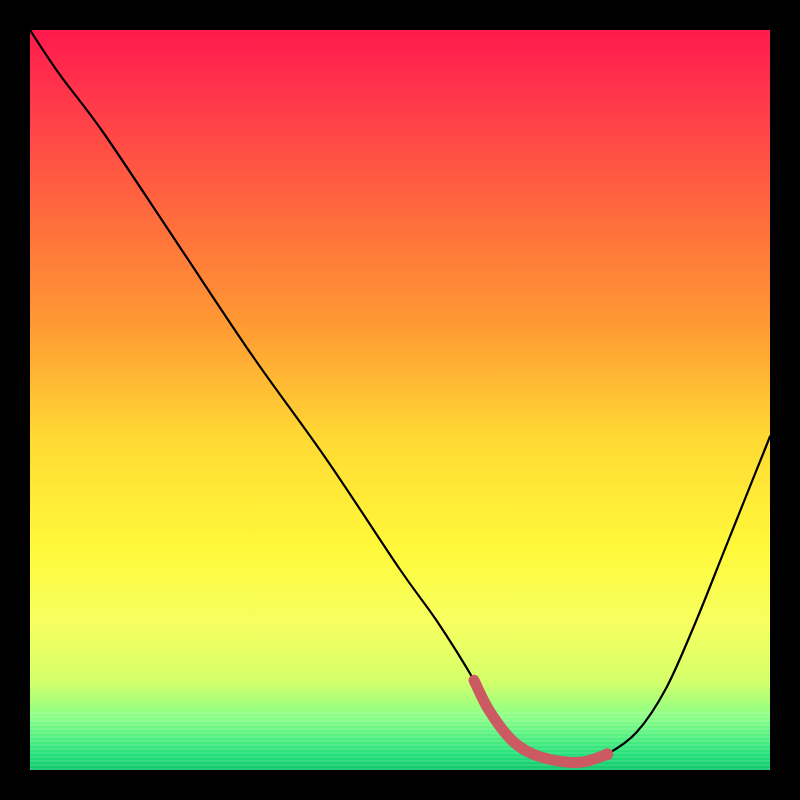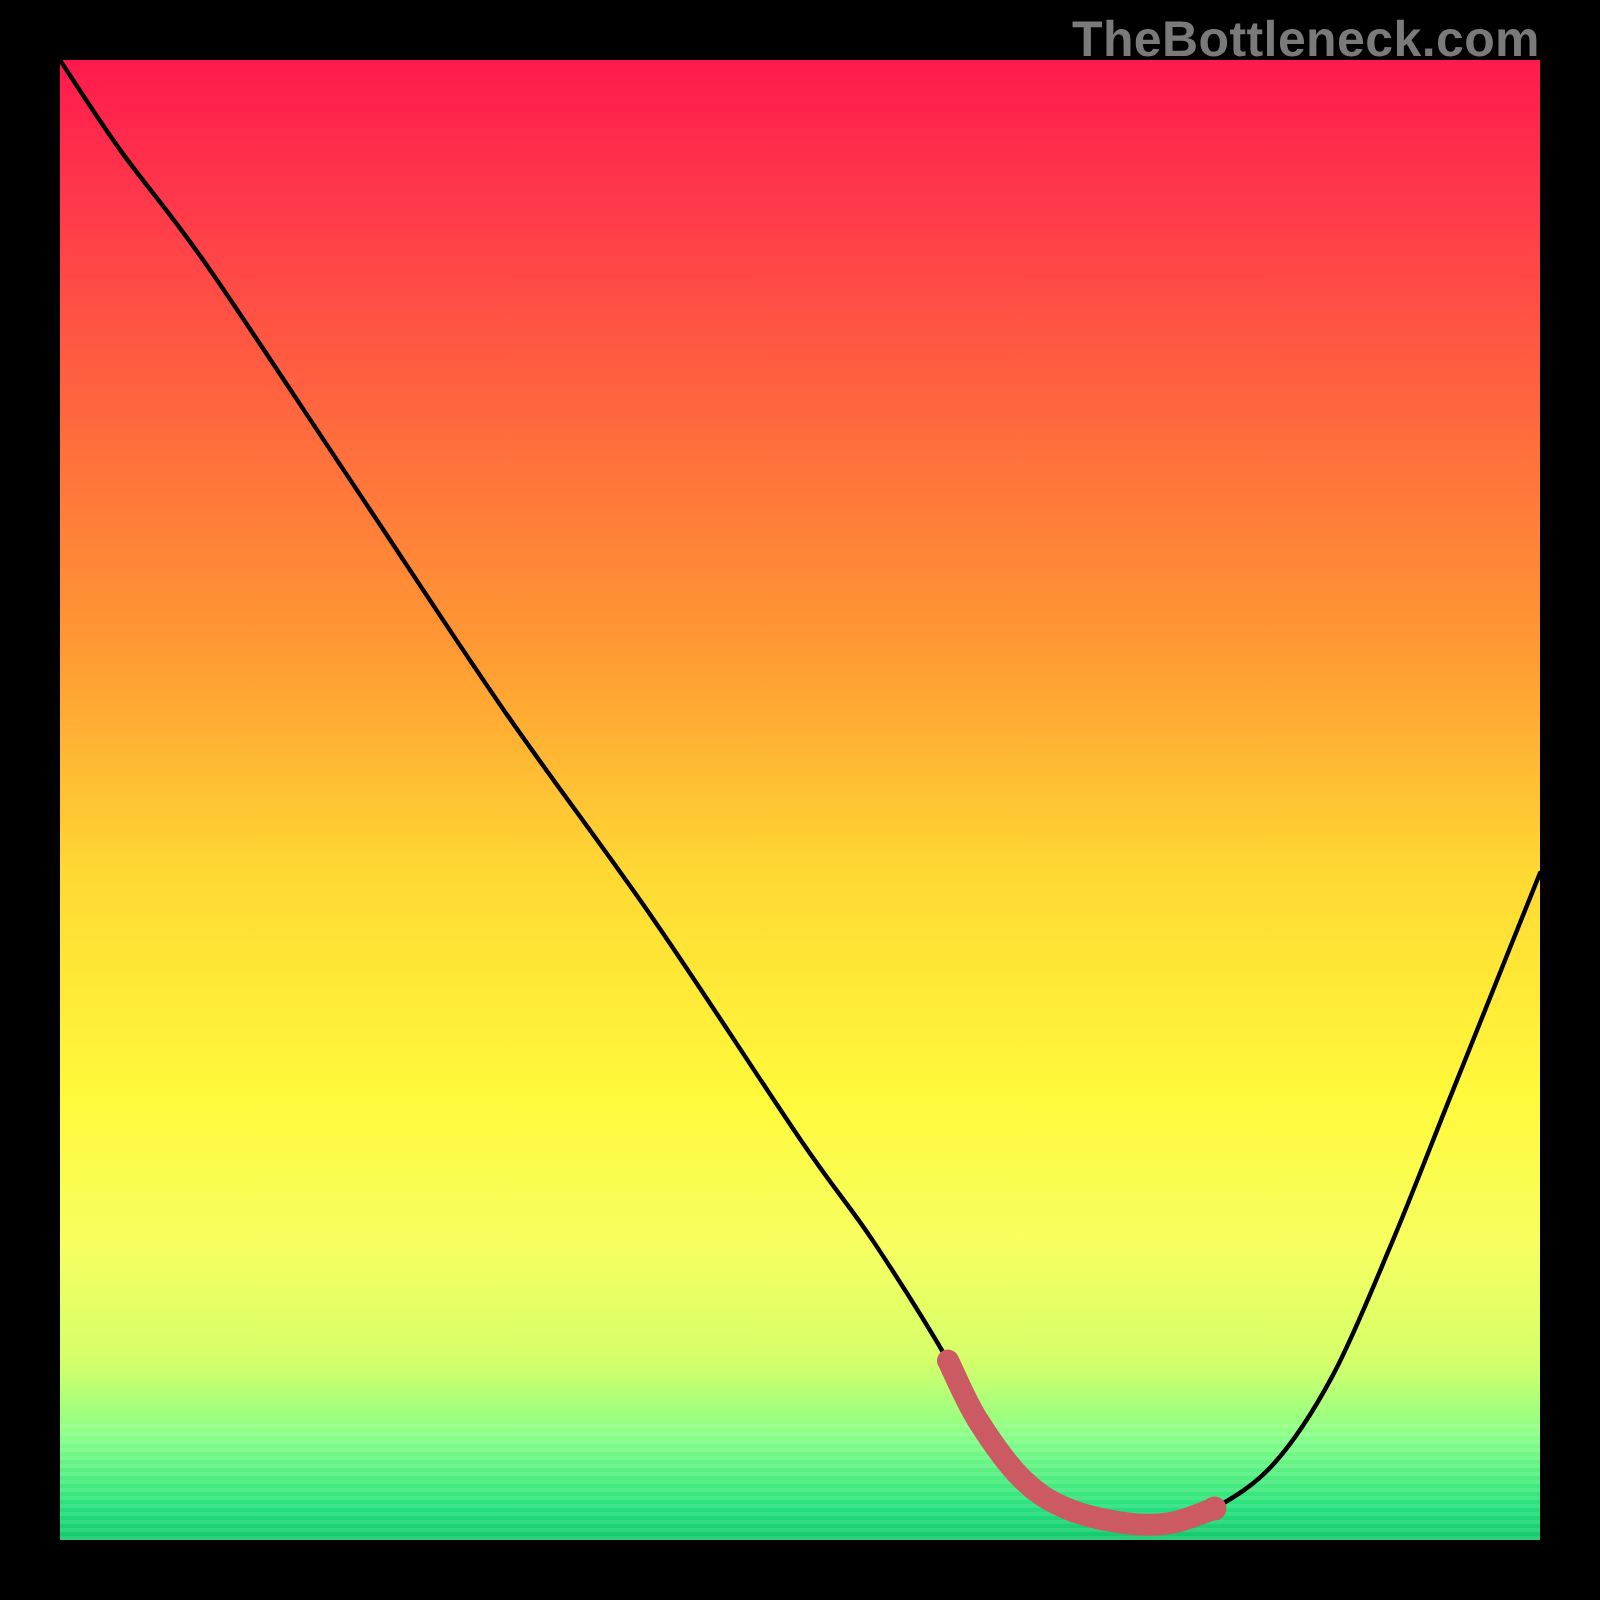--- a/index.html
+++ b/index.html
@@ -86,21 +86,20 @@
     stroke-linejoin: round;
   }
   .marker-dot {
     fill: #cc5a63;
   }
 </style>
 </head>
 <body>
 
 <div class="frame">
-  <div class="watermark">TheBottleneck.com</div>
 
   <div class="plot-area">
     <div class="bottom-band"></div>
 
     <svg class="curve" viewBox="0 0 740 740" preserveAspectRatio="none">
 
       <path id="curve-path" class="curve-main" d="M 0.0 0.0 C 4.9 7.4, 17.3 27.1, 29.6 44.3 C 41.9 61.6, 54.3 75.1, 74.0 103.5 C 93.7 131.8, 123.3 177.4, 148.0 214.3 C 172.7 251.3, 197.3 289.4, 222.0 325.2 C 246.7 360.9, 271.3 392.9, 296.0 428.6 C 320.7 464.3, 351.5 512.4, 370.0 539.5 C 388.5 566.6, 394.7 572.7, 407.0 591.2 C 419.3 609.7, 435.4 635.5, 444.0 650.3 C 452.6 665.1, 452.6 670.0, 458.8 679.9 C 465.0 689.7, 473.6 702.0, 481.0 709.4 C 488.4 716.8, 494.6 720.5, 503.2 724.2 C 511.8 727.9, 524.2 730.4, 532.8 731.6 C 541.4 732.8, 547.6 732.8, 555.0 731.6 C 562.4 730.4, 568.6 729.1, 577.2 724.2 C 585.8 719.3, 596.9 713.1, 606.8 702.0 C 616.7 691.0, 626.5 676.2, 636.4 657.7 C 646.3 639.2, 656.1 614.6, 666.0 591.2 C 675.9 567.8, 685.7 541.9, 695.6 517.3 C 705.5 492.7, 717.8 461.9, 725.2 443.4 C 732.6 424.9, 737.5 412.6, 740.0 406.5"></path>
 
       <path id="marker-path" class="marker-band" d="M 444.0 650.3 C 446.5 655.2, 452.6 670.0, 458.8 679.9 C 465.0 689.7, 473.6 702.0, 481.0 709.4 C 488.4 716.8, 494.6 720.5, 503.2 724.2 C 511.8 727.9, 524.2 730.4, 532.8 731.6 C 541.4 732.8, 547.6 732.8, 555.0 731.6 C 562.4 730.4, 573.5 725.5, 577.2 724.2"></path>
 

